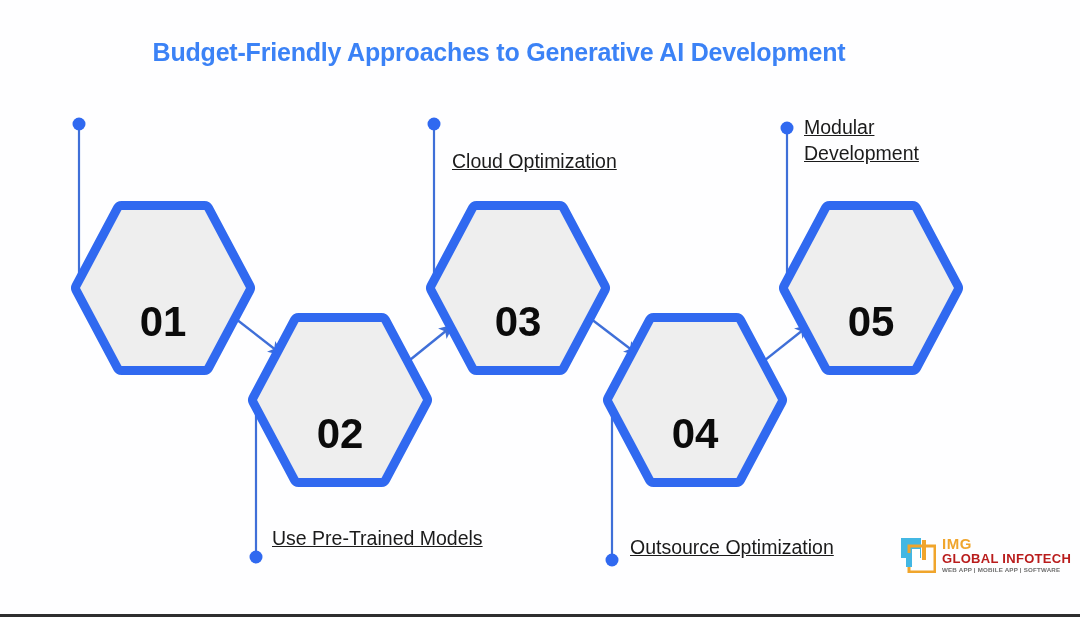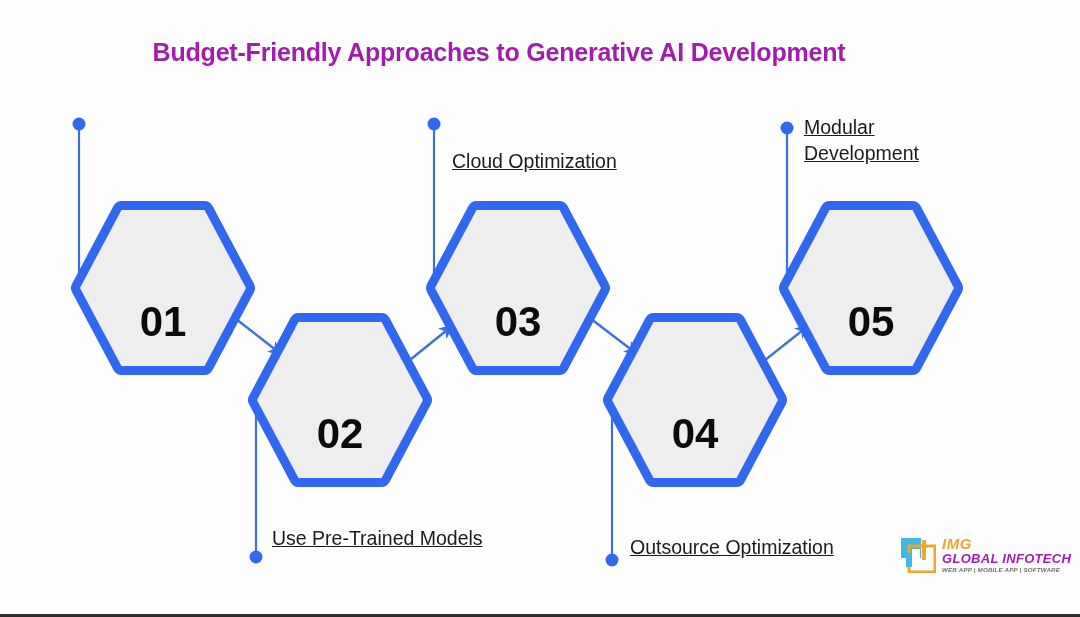--- a/index.html
+++ b/index.html
@@ -22,21 +22,21 @@
 
   
   .title {
     position: absolute;
     top: 38px;
     left: 0;
     width: 998px;
     text-align: center;
     font-size: 25px;
     font-weight: bold;
-    color: #a21caf;
+    color: #3b82f6;
     letter-spacing: -0.2px;
   }
 
   
   #canvas {
     position: absolute;
     top: 0;
     left: 0;
     width: 1080px;
     height: 617px;
@@ -67,39 +67,38 @@
   }
 
   
   .logo {
     position: absolute;
     left: 900px;
     top: 536px;
     display: flex;
     align-items: center;
     gap: 6px;
-    font-style: italic;
   }
   .logo-mark {
     width: 36px;
     height: 36px;
     position: relative;
     flex: 0 0 auto;
   }
   .logo-text { display: flex; flex-direction: column; line-height: 1; }
   .logo-img {
     font-size: 15px;
     font-weight: bold;
     color: #f0a52c;
     letter-spacing: 0.5px;
   }
   .logo-gi {
     font-size: 13px;
     font-weight: bold;
-    color: #a21caf;
+    color: #b91c1c;
     letter-spacing: 0.3px;
     margin-top: 1px;
   }
   .logo-tag {
     font-size: 6.2px;
     font-weight: bold;
     color: #6d6d6d;
     letter-spacing: 0.2px;
     margin-top: 2px;
   }

